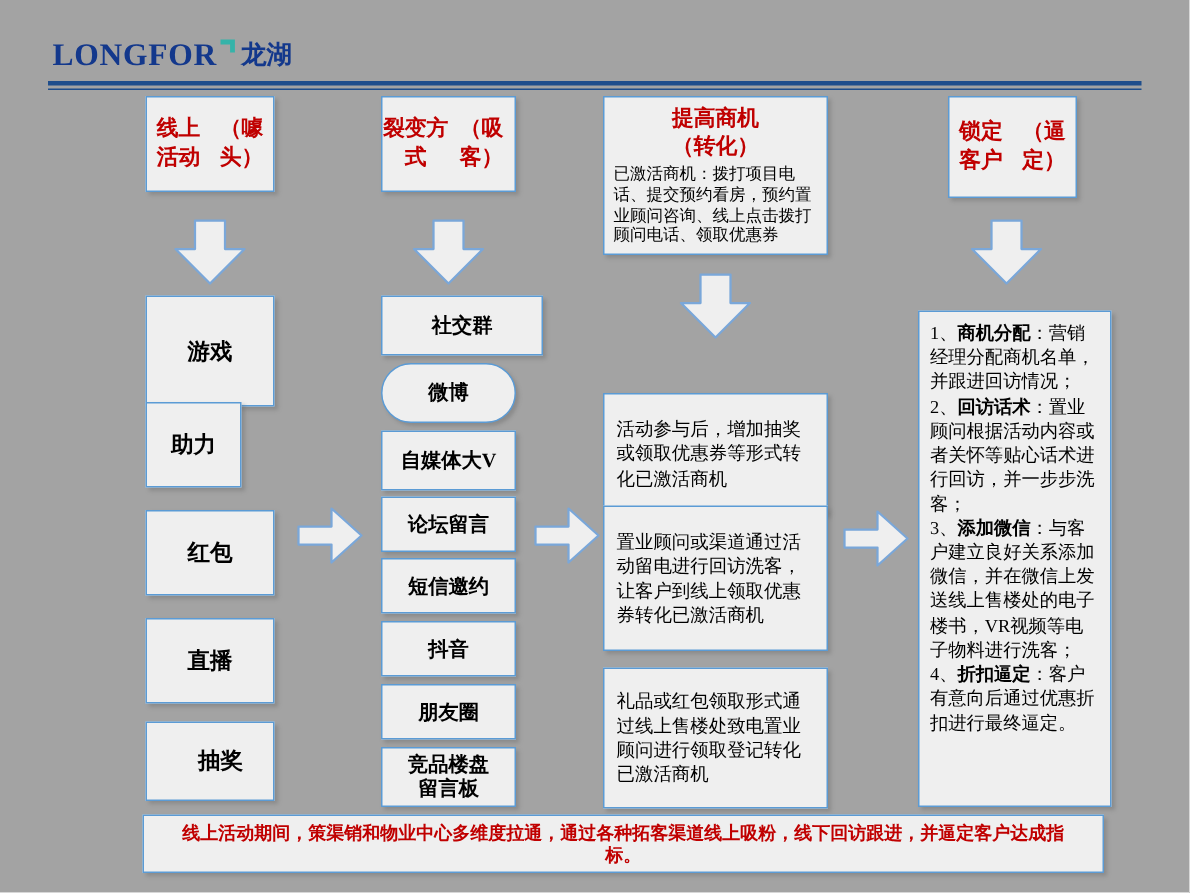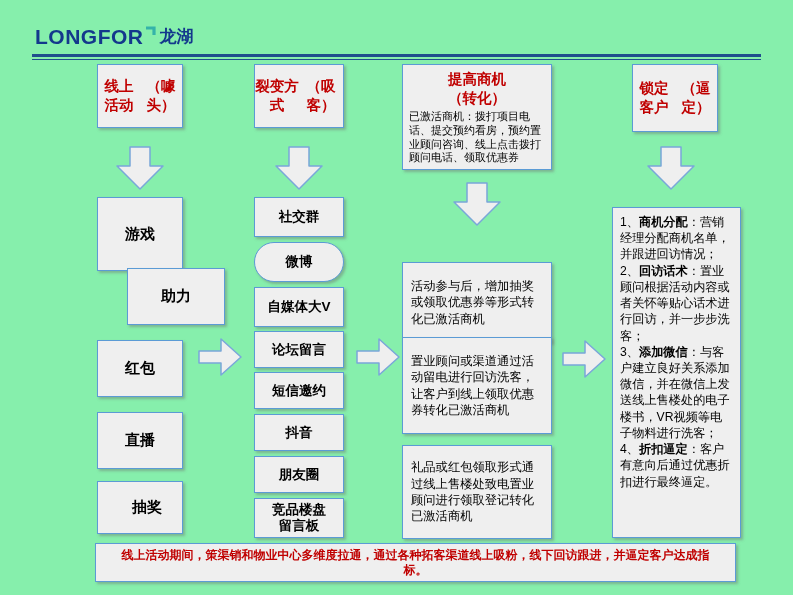--- a/index.html
+++ b/index.html
@@ -1,18 +1,18 @@
 <!DOCTYPE html>
 <html><head>
 <meta charset="utf-8">
 <style>
   html,body { margin:0; padding:0; background:#ffffff; }
   .slide {
-    position:relative; width:793px; height:595px; background:#86efac;
-    font-family:Liberation Sans, sans-serif; overflow:hidden;
+    position:relative; width:793px; height:595px; background:#a3a3a3;
+    font-family:Liberation Serif, serif; overflow:hidden;
     color:#000;
   }
   
   .logo { position:absolute; left:35px; top:26px; display:flex; align-items:flex-end; }
   .wordmark { font-size:21px; font-weight:bold; color:#13388C; letter-spacing:0.5px; line-height:1; }
   .corner-svg { margin:0 3px 11px 1px; }
   .cjk { font-size:17px; font-weight:bold; color:#13388C; line-height:1.1; margin-left:1px; }
   .toprule { position:absolute; left:32px; top:54px; width:729px; height:2px;
     border-top:3.5px solid #1F4E8C; border-bottom:1.2px solid #1F4E8C; }
   
@@ -85,34 +85,34 @@
   <svg class="arrow" style="left:356px;top:337px;" width="44" height="40" viewBox="0 0 44 40">
     <polygon points="1,14 23,14 23,2 43,20 23,38 23,26 1,26" fill="#EFEFEF" stroke="#7AA7D9" stroke-width="1.5" stroke-linejoin="round"></polygon>
   </svg>
   <svg class="arrow" style="left:562px;top:339px;" width="44" height="40" viewBox="0 0 44 40">
     <polygon points="1,14 23,14 23,2 43,20 23,38 23,26 1,26" fill="#EFEFEF" stroke="#7AA7D9" stroke-width="1.5" stroke-linejoin="round"></polygon>
   </svg>
 
   <div class="box center item1" style="left:97px;top:197px;width:86px;height:74px;">
       <span>游戏</span>
     </div>
-  <div class="box center item1" style="left:97px;top:268px;width:98px;height:57px;margin-left:30px;">
+  <div class="box center item1" style="left:97px;top:268px;width:64px;height:57px;">
       <span>助力</span>
     </div>
   <div class="box center item1" style="left:97px;top:340px;width:86px;height:57px;">
       <span>红包</span>
     </div>
   <div class="box center item1" style="left:97px;top:412px;width:86px;height:57px;">
       <span>直播</span>
     </div>
   <div class="box center item1" style="left:97px;top:481px;width:86px;height:53px;padding-left:14px;">
       <span>抽奖</span>
     </div>
 
-  <div class="box center item2" style="left:254px;top:197px;width:90px;height:40px;">
+  <div class="box center item2" style="left:254px;top:197px;width:108px;height:40px;">
       <span>社交群</span>
     </div>
   <div class="box center item2" style="left:254px;top:242px;width:90px;height:40px;border-radius:20px;">
       <span>微博</span>
     </div>
   <div class="box center item2" style="left:254px;top:287px;width:90px;height:40px;">
       <span>自媒体大V</span>
     </div>
   <div class="box center item2" style="left:254px;top:331px;width:90px;height:37px;">
       <span>论坛留言</span>

